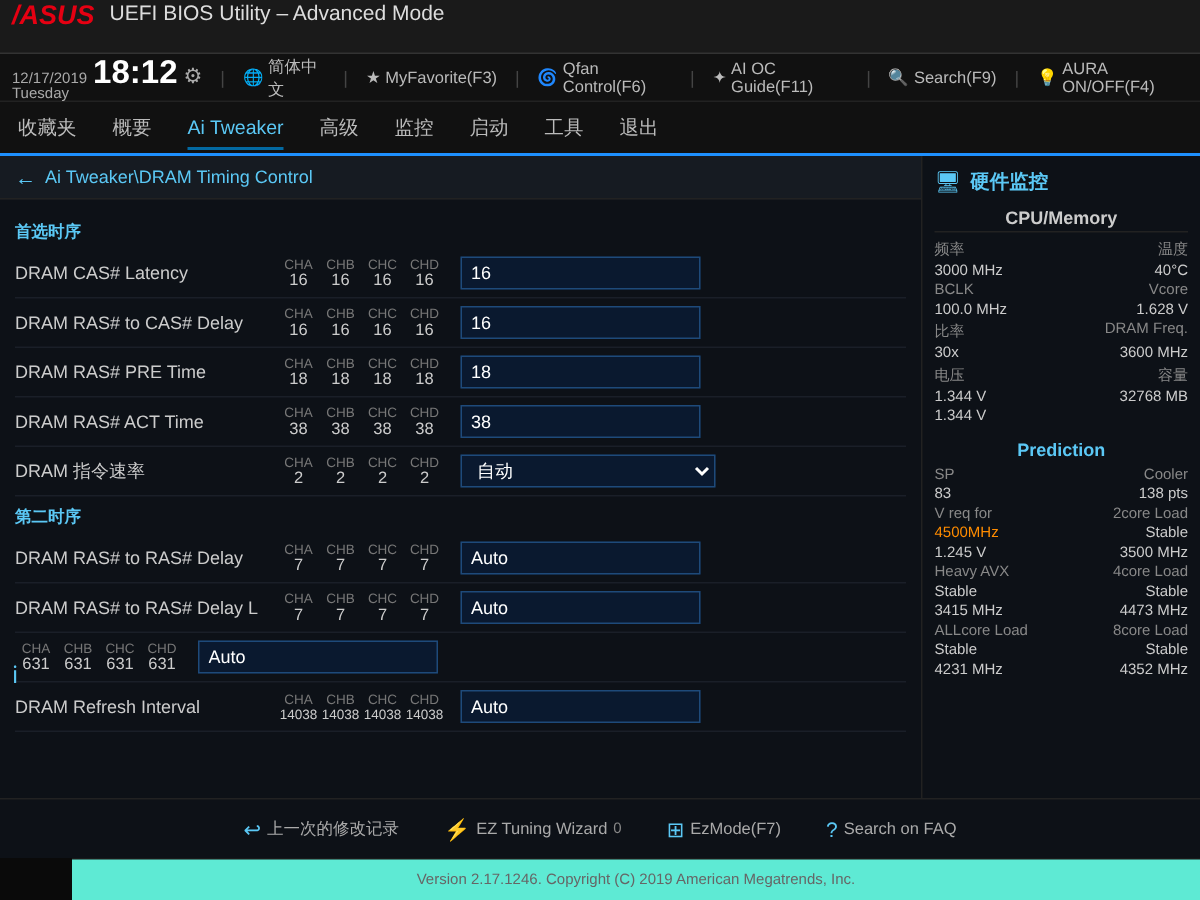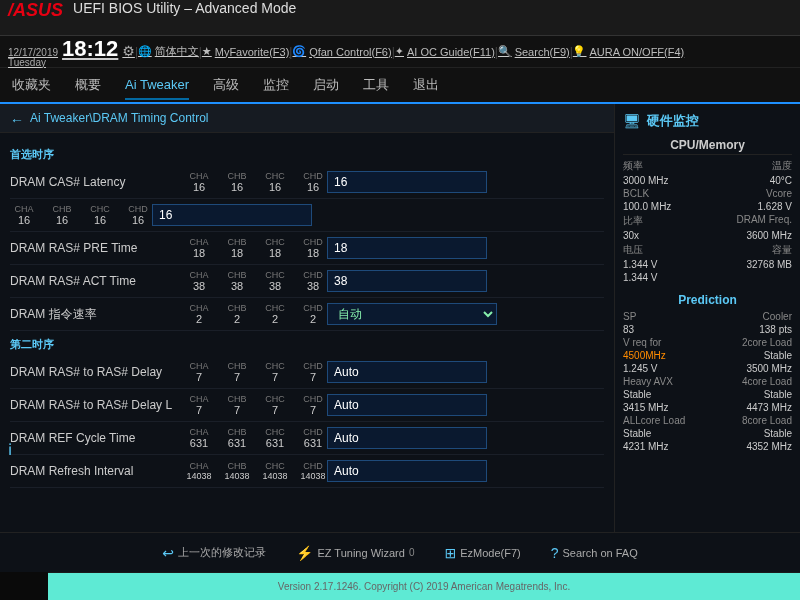--- a/index.html
+++ b/index.html
@@ -34,21 +34,21 @@
     }
 
     
     #datetime-bar {
       background: #111;
       display: flex;
       align-items: center;
       height: 32px;
       padding: 0 8px;
       border-bottom: 1px solid #222;
-      text-decoration: underline;
+      gap: 12px;
     }
     #datetime {
       display: flex;
       align-items: baseline;
       gap: 4px;
     }
     #date-text { color: #aaa; font-size: 10px; line-height: 1; }
     #time-text { color: #fff; font-size: 22px; font-weight: bold; }
     #gear-icon { color: #aaa; font-size: 14px; }
     .toolbar-item {
@@ -130,21 +130,21 @@
       border-bottom: 1px solid #1a1f28;
     }
     .setting-name {
       color: #ccc;
       font-size: 12px;
       width: 175px;
       flex-shrink: 0;
     }
     .channel-group {
       display: flex;
-      gap: 10px;
+      margin-right: 10px;
     }
     .channel-col {
       display: flex;
       flex-direction: column;
       align-items: center;
       font-size: 10px;
       color: #888;
       width: 28px;
     }
     .channel-col .ch-label { font-size: 9px; color: #777; }
@@ -155,21 +155,21 @@
       border: 1px solid #1e4a7a;
       color: #fff;
       padding: 3px 6px;
       font-size: 12px;
       width: 160px;
       height: 22px;
     }
     .setting-select {
       background: #0a192f;
       border: 1px solid #1e4a7a;
-      color: #86efac;
+      color: #ffffff;
       padding: 0 6px;
       font-size: 12px;
       width: 170px;
       height: 22px;
       appearance: auto;
     }
 
     
     #right-panel {
       width: 185px;
@@ -329,20 +329,21 @@
             </div>
           <div class="channel-col">
               <span class="ch-label">CHD</span>
               <span class="ch-value">16</span>
             </div>
         </div>
         <input class="setting-input" value="16" type="text" style="">
       </div>
 
       <div class="setting-row">
+        <span class="setting-name">DRAM RAS# to CAS# Delay</span>
         <div class="channel-group">
           <div class="channel-col">
               <span class="ch-label">CHA</span>
               <span class="ch-value">16</span>
             </div>
           <div class="channel-col">
               <span class="ch-label">CHB</span>
               <span class="ch-value">16</span>
             </div>
           <div class="channel-col">
@@ -472,21 +473,20 @@
             </div>
           <div class="channel-col">
               <span class="ch-label">CHD</span>
               <span class="ch-value">7</span>
             </div>
         </div>
         <input class="setting-input" value="Auto" type="text" style="">
       </div>
 
       <div class="setting-row">
-        <span class="setting-name">DRAM REF Cycle Time</span>
         <div class="channel-group">
           <div class="channel-col">
               <span class="ch-label">CHA</span>
               <span class="ch-value">631</span>
             </div>
           <div class="channel-col">
               <span class="ch-label">CHB</span>
               <span class="ch-value">631</span>
             </div>
           <div class="channel-col">

